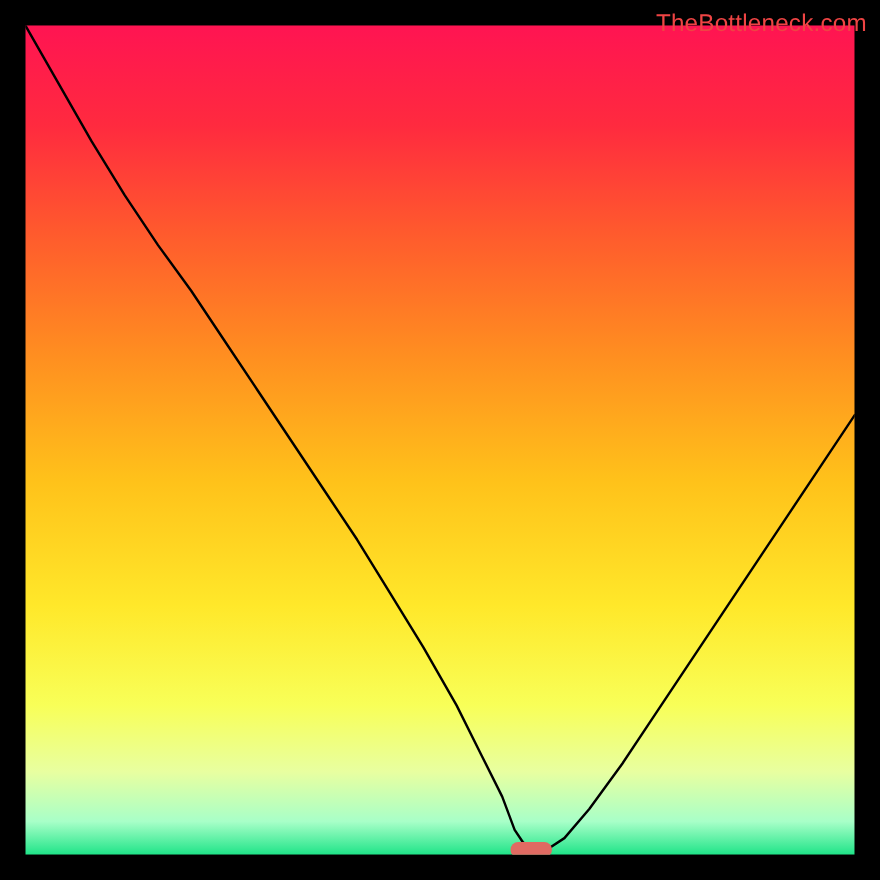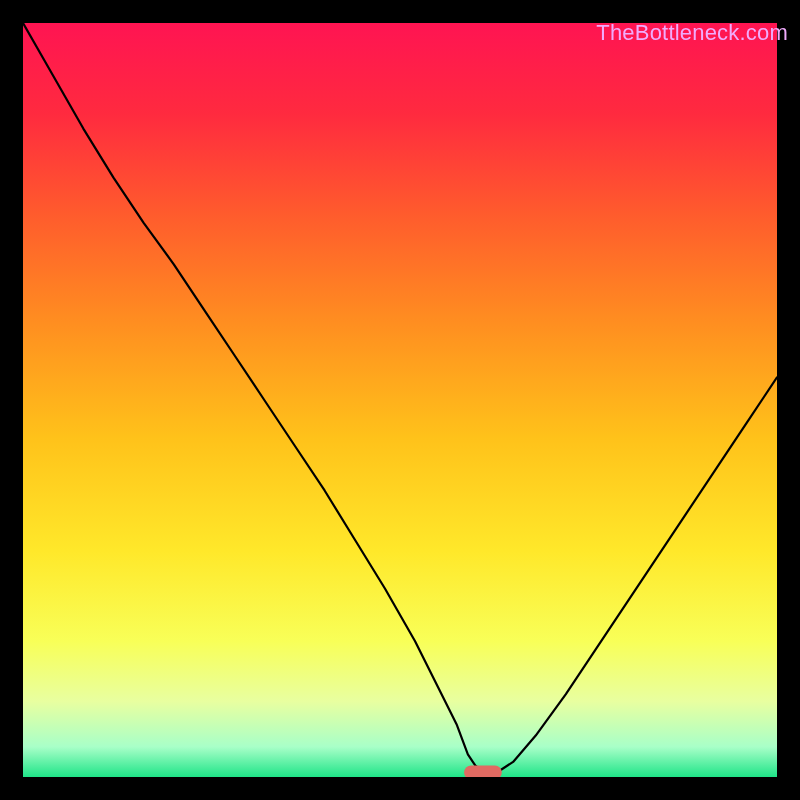--- a/index.html
+++ b/index.html
@@ -13,23 +13,23 @@
   }
   .frame {
     position: relative;
     width: 800px;
     height: 800px;
     background: #000;
     box-sizing: border-box;
   }
   .watermark {
     position: absolute;
-    top: 20px;
+    top: 8px;
     right: 12px;
-    color: #f0abfc;
+    color: #ef4444;
     font-size: 22px;
     font-weight: 500;
     letter-spacing: 0.2px;
     z-index: 40;
   }
   .plot-wrap {
     position: absolute;
     left: 23px;
     top: 23px;
     width: 754px;

